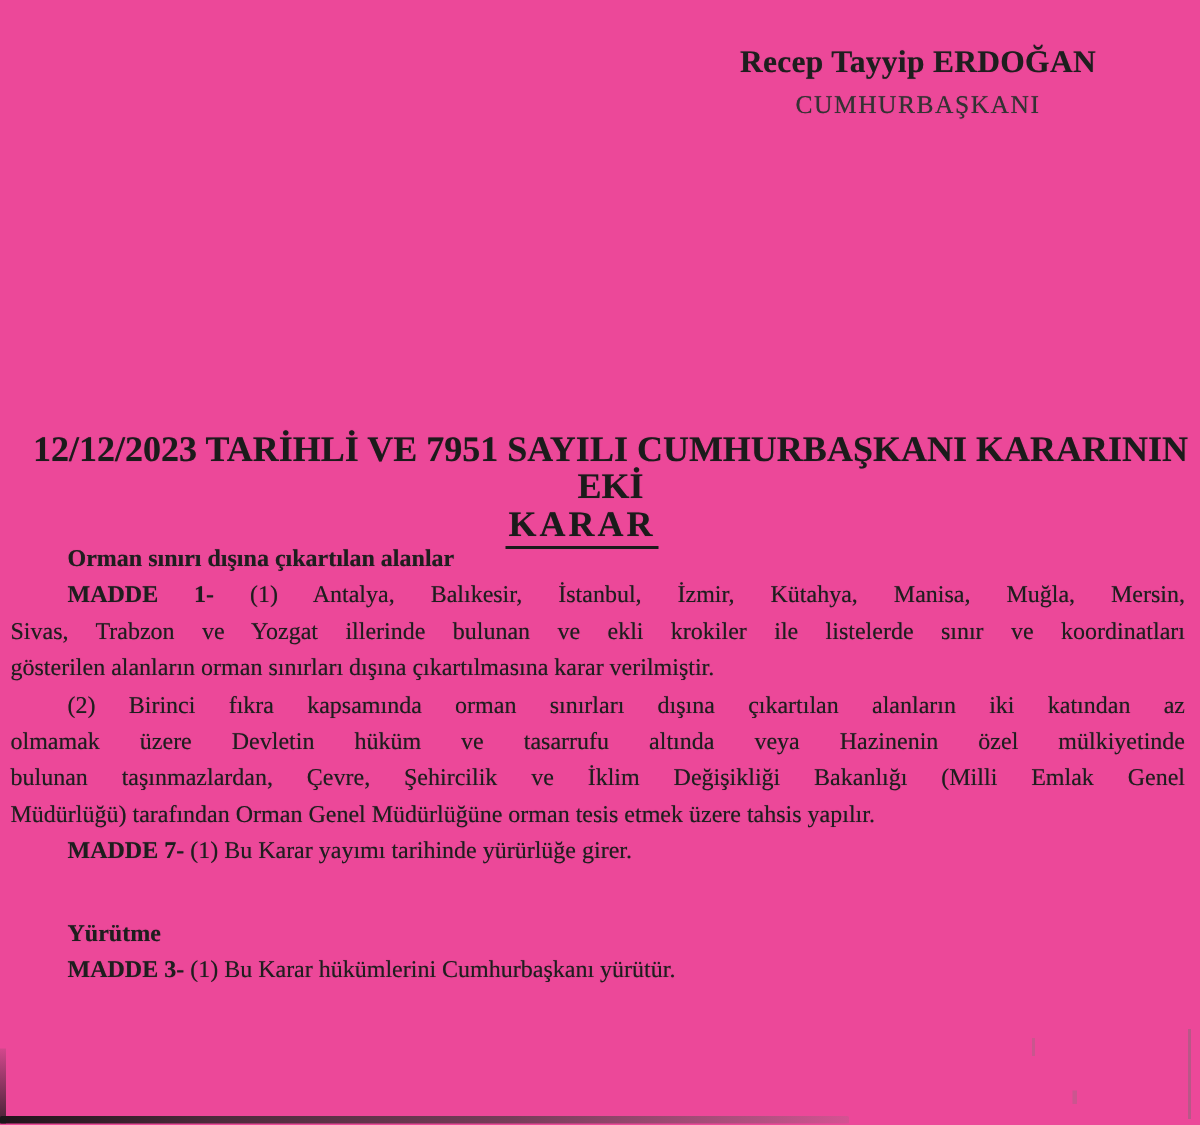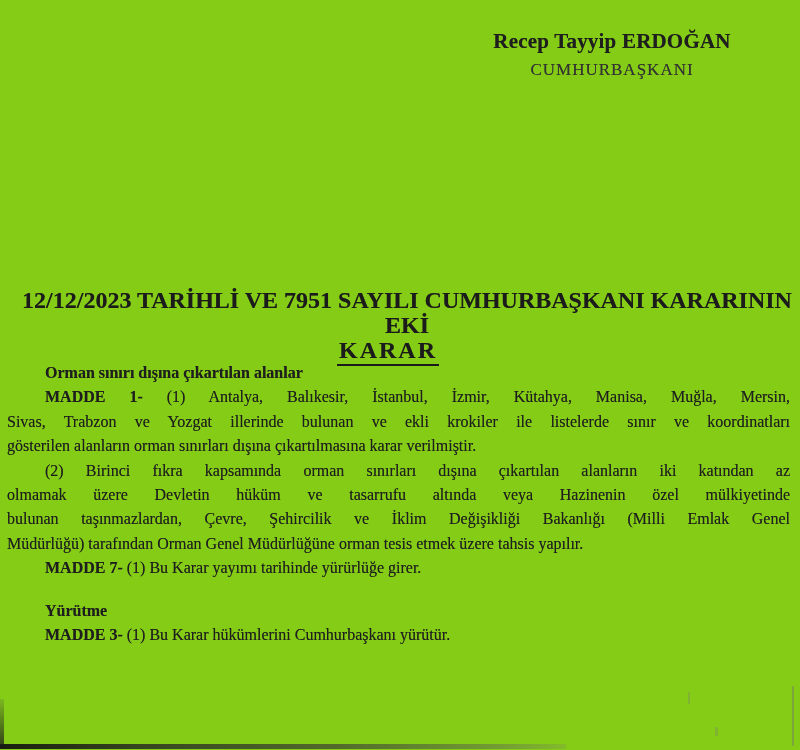--- a/index.html
+++ b/index.html
@@ -1,20 +1,20 @@
 <!DOCTYPE html>
 <html><head>
 <meta charset="utf-8">
 <style>
   html, body { margin: 0; padding: 0; background: #ffffff; }
   .page {
     position: relative;
     width: 800px;
     height: 750px;
-    background: #84cc16;
+    background: #ec4899;
     font-family: "Liberation Serif", "DejaVu Serif", serif;
     color: #1e1e1e;
     overflow: hidden;
     text-shadow: 0 0 0.5px rgba(30,30,30,0.55);
   }
 
   
   .signature {
     position: absolute;
     top: 29px;
@@ -70,21 +70,21 @@
   }
   .line { text-align: left; }
   .line b { font-weight: bold; }
   .ind { text-indent: 38px; }
   .j {
     text-align: justify;
     text-align-last: justify;
     text-justify: inter-word;
   }
   .sp1 { margin-top: 20px; }
-  .sp2 { margin-top: 18px; }
+  .sp2 { margin-top: 30px; }
 
   
   .artifact { position: absolute; pointer-events: none; }
   .art-bottom {
     left: 0; bottom: 1px; width: 566px; height: 5px;
     background: linear-gradient(to right,
       rgba(15,15,15,0.92), rgba(35,35,35,0.8) 25%,
       rgba(55,55,55,0.65) 60%, rgba(95,95,95,0.4) 90%,
       rgba(120,120,120,0.2));
     border-radius: 1px;

